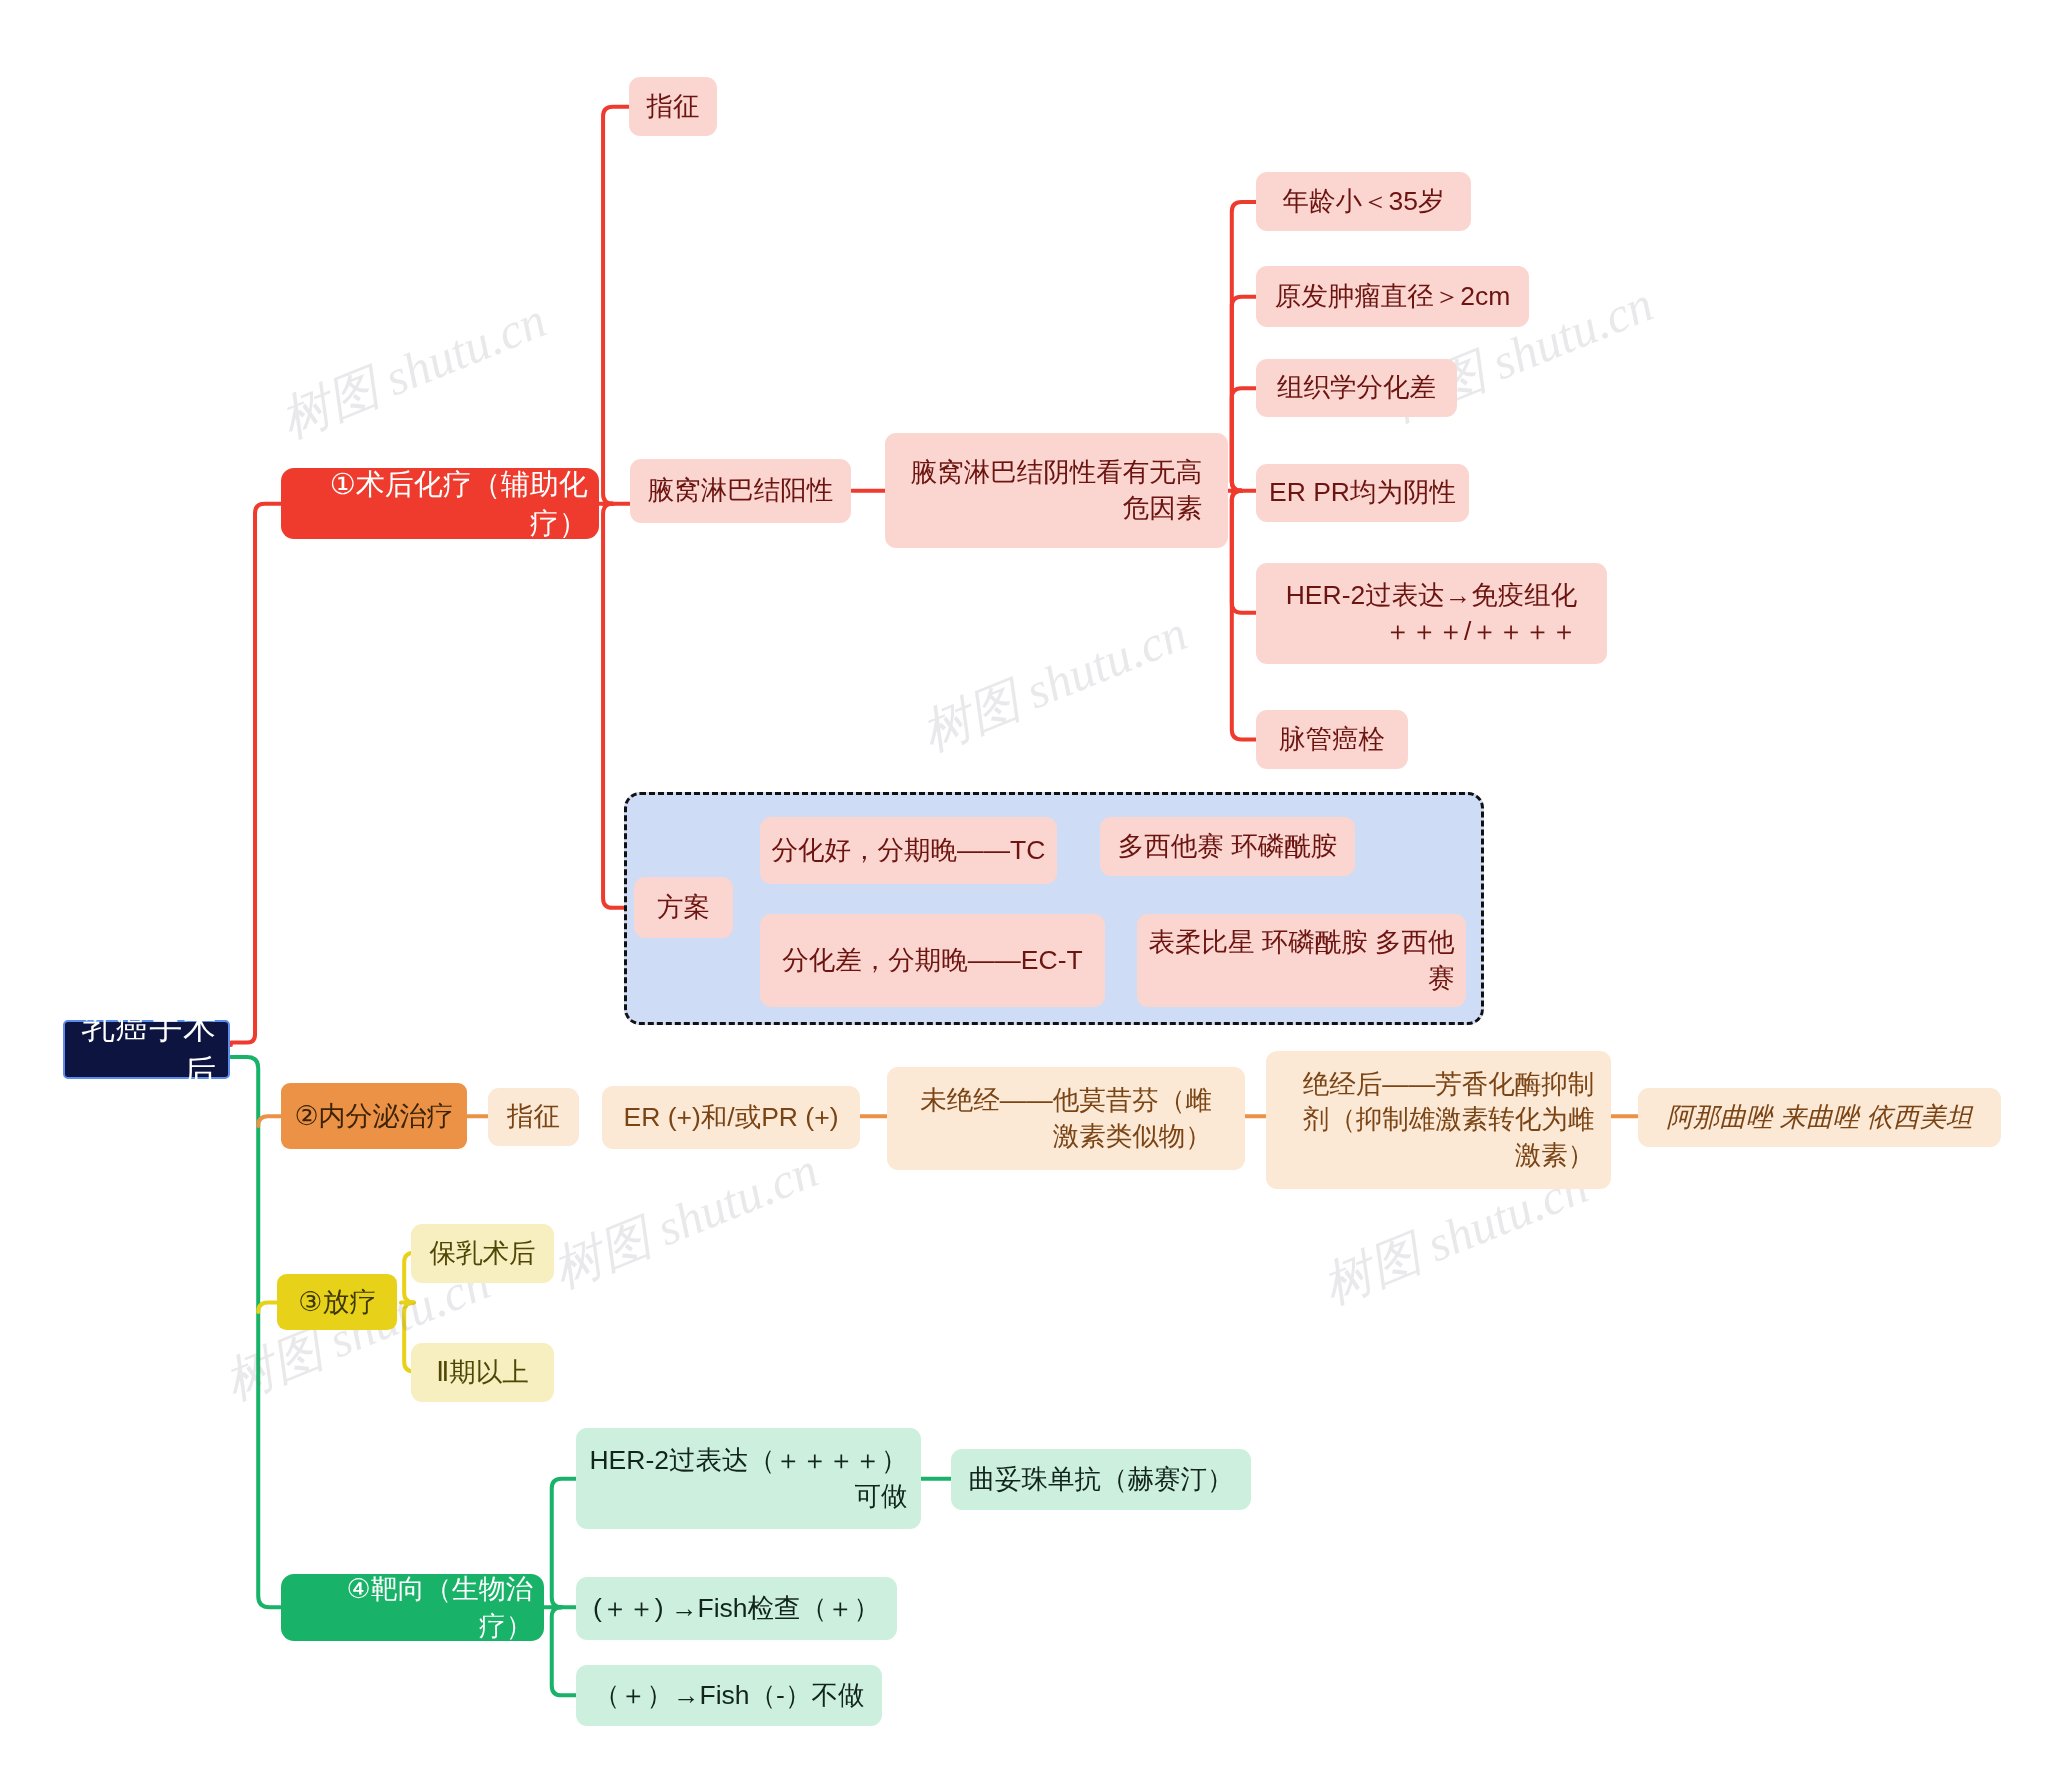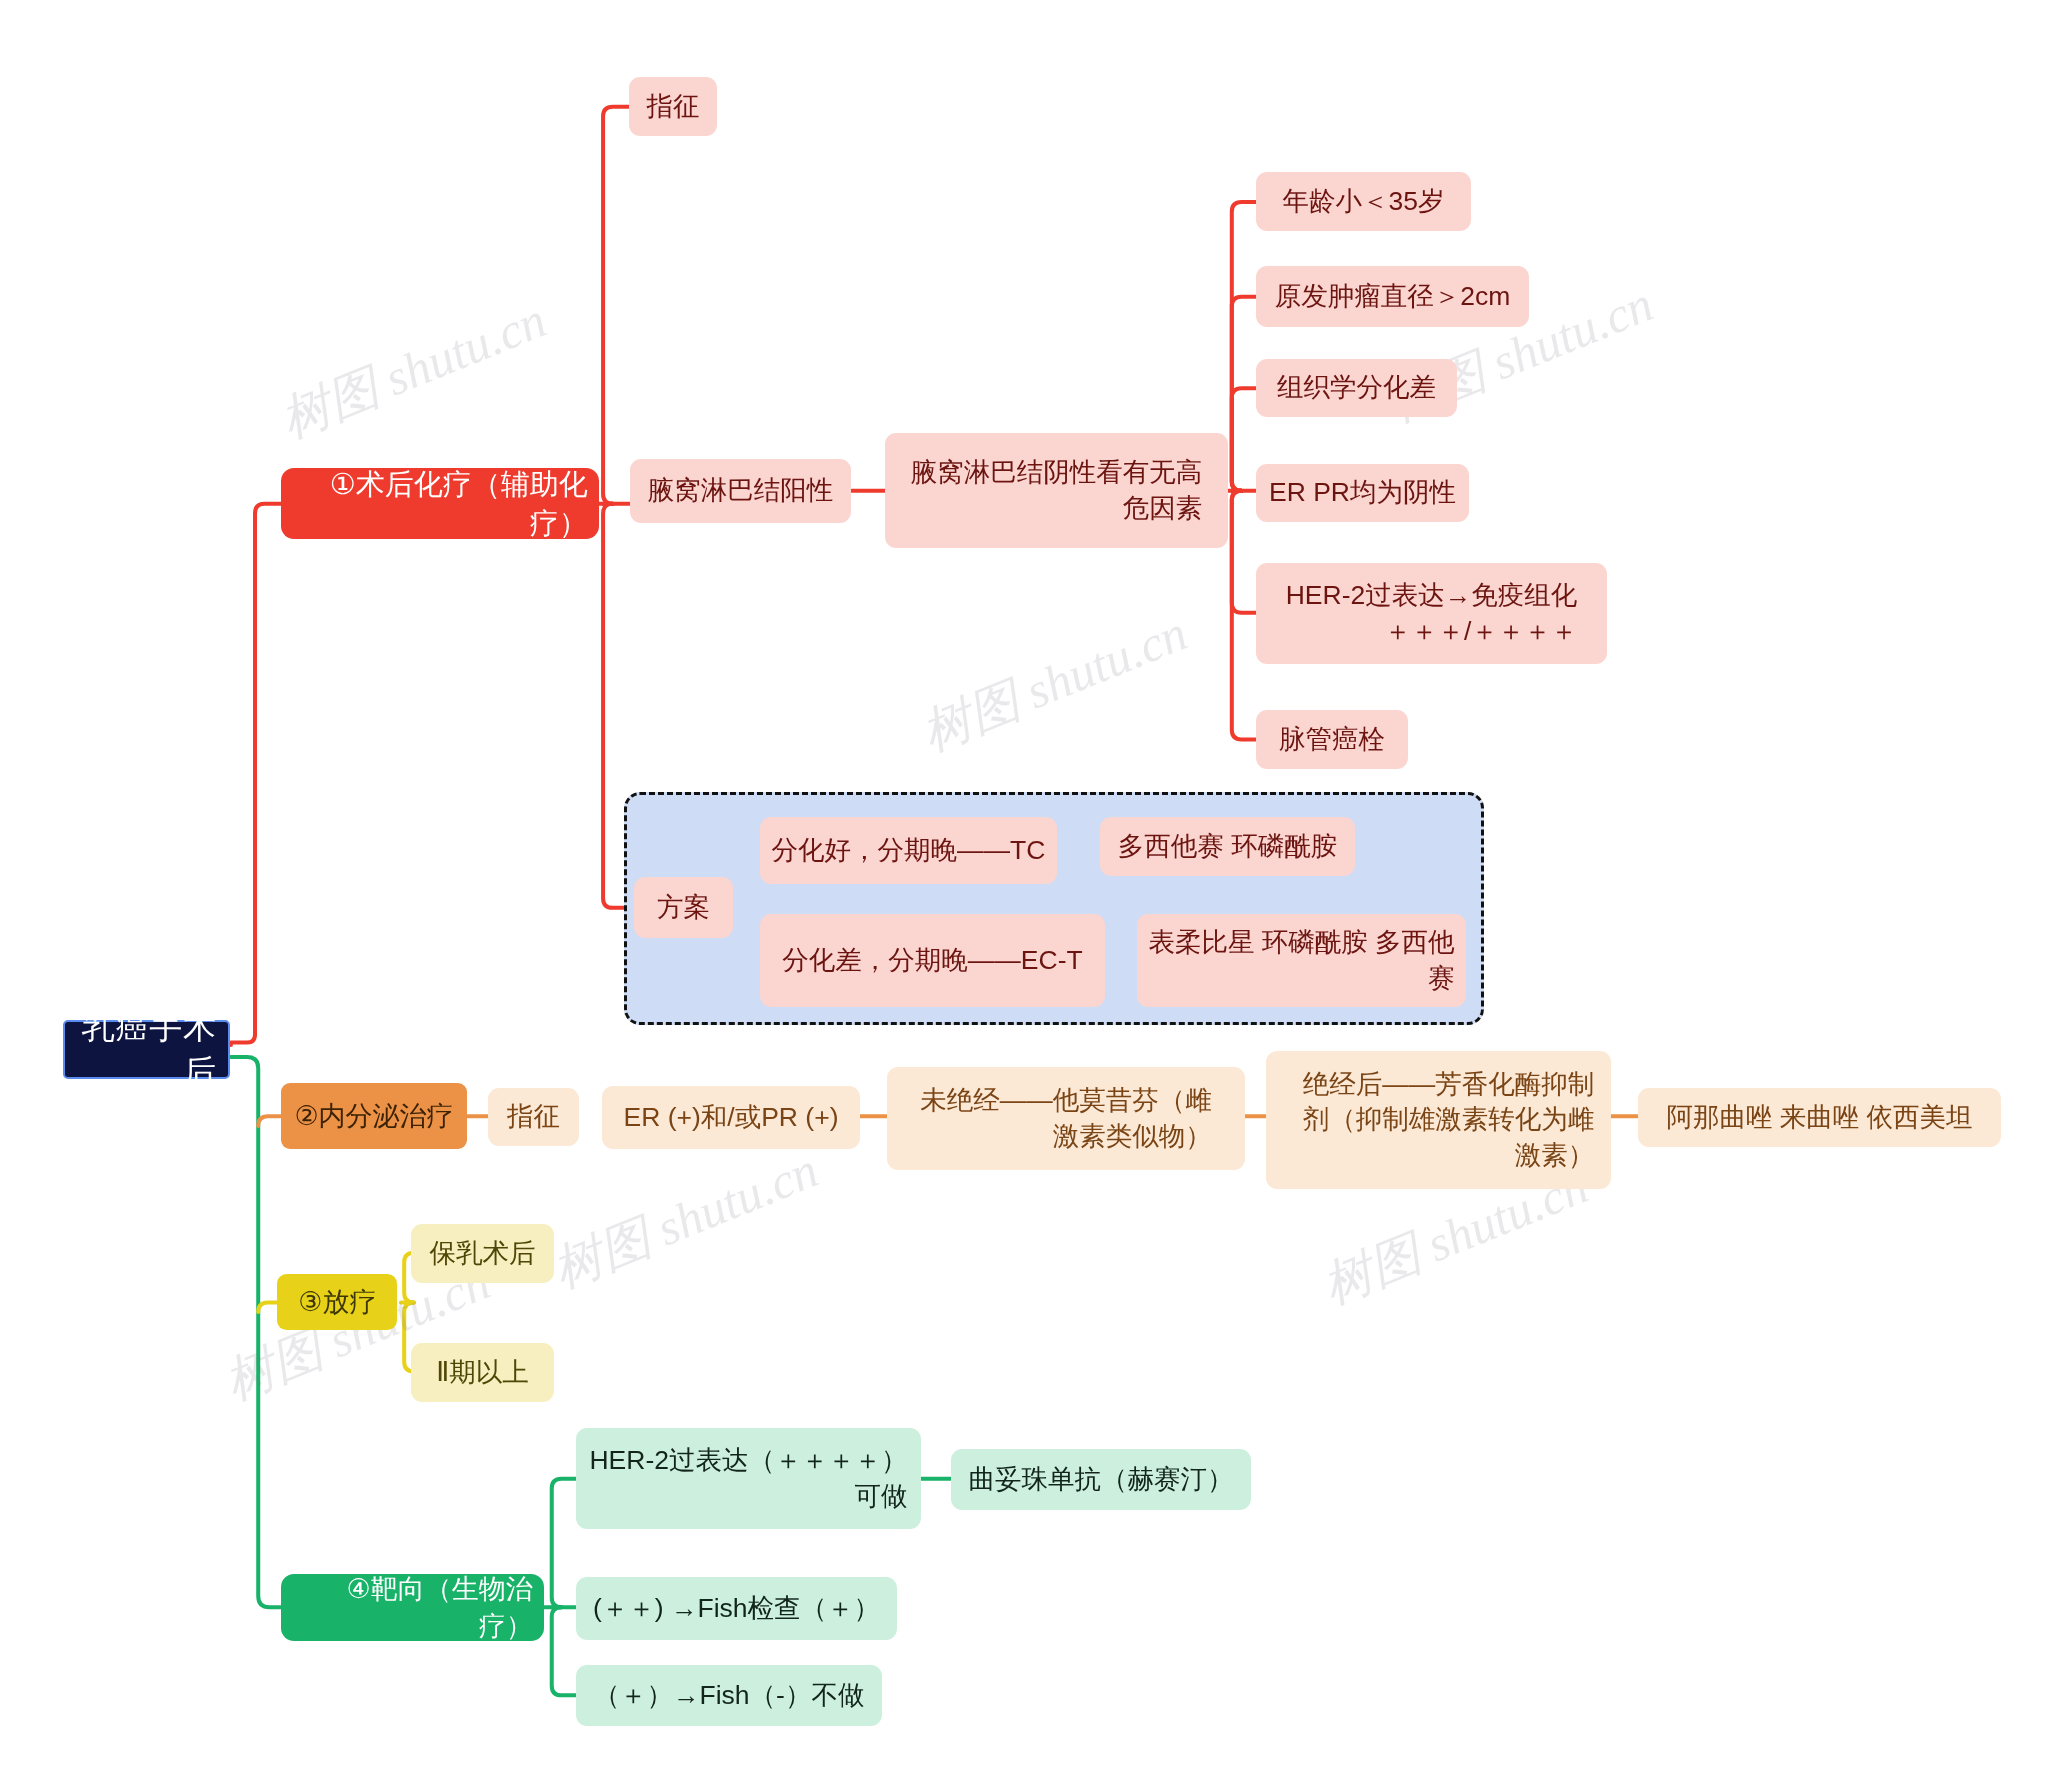--- a/index.html
+++ b/index.html
@@ -281,21 +281,21 @@
     <span>未绝经——他莫昔芬（雌
 激素类似物）</span>
   </div>
 
   <div class="node n-orange-l2" style="left:1266px; top:1051px; width:345px; height:138px;padding-left:31px;">
     <span>绝经后——芳香化酶抑制
 剂（抑制雄激素转化为雌
 激素）</span>
   </div>
 
-  <div class="node n-orange-l2" style="left:1638px; top:1088px; width:363px; height:59px;">
+  <div class="node n-orange-l2" style="left:1638px; top:1088px; width:363px; height:59px;font-style:italic;">
     <span>阿那曲唑 来曲唑 依西美坦</span>
   </div>
 
   <div class="node n-b3" style="left:277px; top:1274px; width:120px; height:56px;padding-left:12px;">
     <span>③放疗</span>
   </div>
 
   <div class="node n-yellow-l2" style="left:411px; top:1224px; width:143px; height:59px;">
     <span>保乳术后</span>
   </div>

